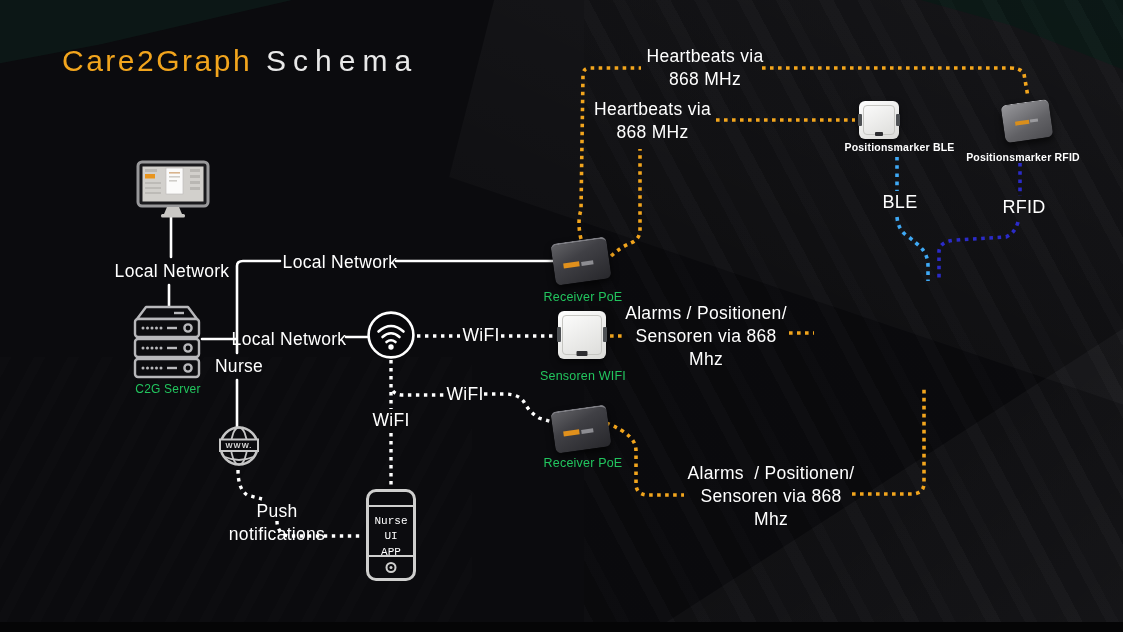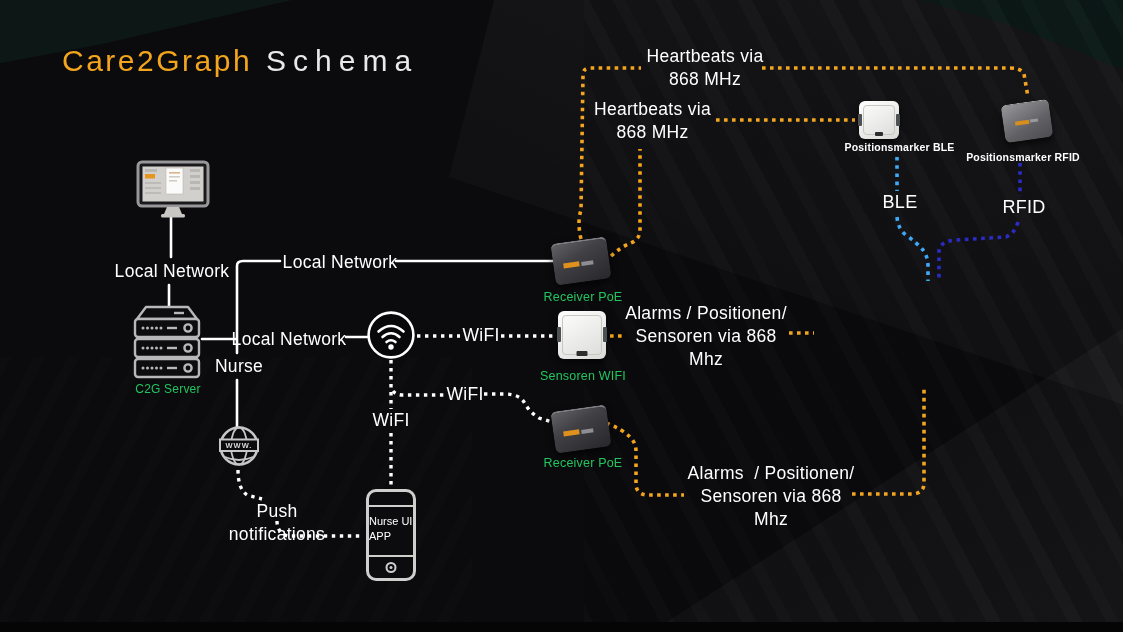--- a/index.html
+++ b/index.html
@@ -60,21 +60,21 @@
   .tag3{left:146px;top:4px;width:66px;height:92px;transform:rotate(5deg);}
   .tag3 .st{position:absolute;left:20px;top:0;width:28px;height:20px;background:#121417;border-radius:3px;}
   .tag3 .face{position:absolute;left:8px;top:16px;width:48px;height:42px;border-radius:10px;background:linear-gradient(150deg,#2f3237,#1c1e22);border:1px solid #3c4046;}
   .tag3 .screen{position:absolute;left:16px;top:23px;width:32px;height:29px;border-radius:6px;background:linear-gradient(140deg,#4d525a,#35393f);}
   .tag3 .sb{position:absolute;left:22px;top:56px;width:30px;height:32px;border-radius:4px;background:repeating-linear-gradient(0deg,#0e1013 0 3px,#1b1d21 3px 5px);}
   .tags-label{position:absolute;left:0;right:0;bottom:5px;color:#fff;font-size:12.5px;font-weight:bold;text-align:center;}
   
   .phone{left:366px;top:489px;width:50px;height:92px;border:3px solid #cfcfce;border-radius:10px;background:#0c0c0f;}
   .phone .topline{position:absolute;top:13px;left:0;right:0;border-top:2px solid #cfcfce;}
   .phone .botline{position:absolute;bottom:21px;left:0;right:0;border-top:2px solid #cfcfce;}
-  .phone .plabel{position:absolute;top:22px;left:0;right:0;color:#fff;font-size:11px;line-height:1.4;white-space:pre-wrap;}
+  .phone .plabel{position:absolute;top:22px;left:0;right:0;color:#fff;font-size:11px;line-height:1.4;text-align:center;white-space:pre-wrap;font-family:Liberation Mono, monospace;}
   .phone .home{position:absolute;bottom:5px;left:50%;transform:translateX(-50%);width:11px;height:11px;border:2px solid #cfcfce;border-radius:50%;}
   .phone .home i{position:absolute;left:50%;top:50%;width:3px;height:3px;margin:-1.5px;background:#cfcfce;border-radius:50%;display:block;}
 </style>
 </head>
 <body>
 
 <div id="stage">
 
   <div class="bg bg-wedge1"></div>
   <div class="bg bg-wedge2"></div>

